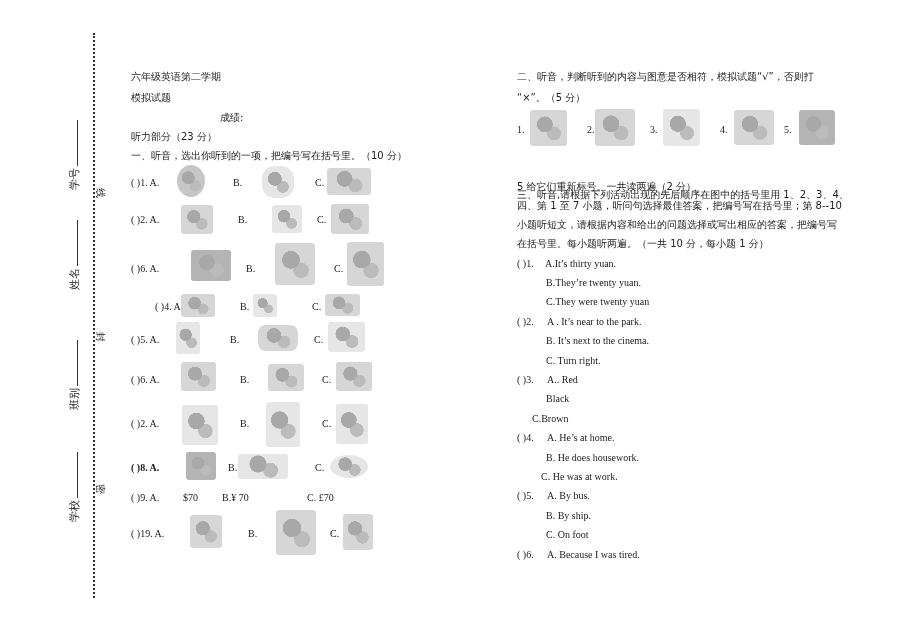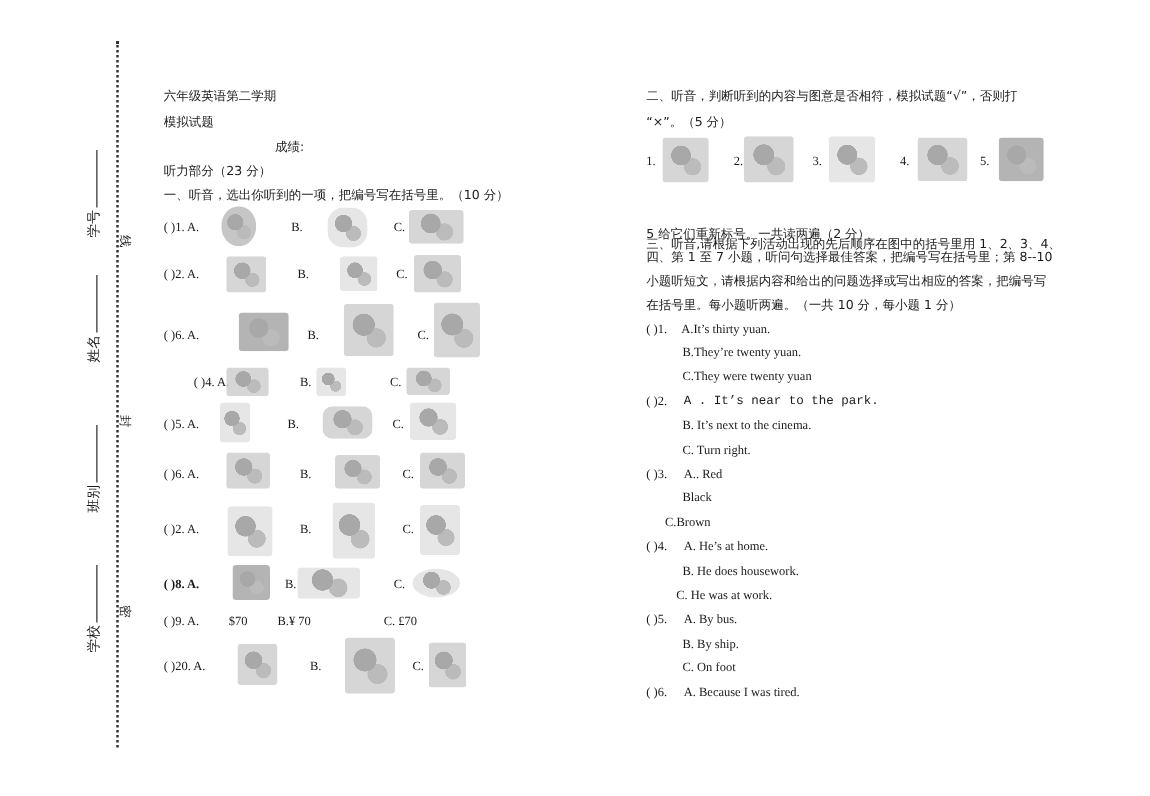--- a/index.html
+++ b/index.html
@@ -104,21 +104,21 @@
 <div class="abs pb" style="left:228px; top:462px;">B.</div>
 <div class="pic light" style="left:238px; top:454px; width:50px; height:25px;"></div>
 <div class="abs pb" style="left:315px; top:462px;">C.</div>
 <div class="pic light" style="left:330px; top:455px; width:38px; height:23px; border-radius:50%;"></div>
 
 <div class="abs pb" style="left:131px; top:492px;">(     )9. A.</div>
 <div class="abs pb" style="left:183px; top:492px;">$70</div>
 <div class="abs pb" style="left:222px; top:492px;">B.¥ 70</div>
 <div class="abs pb" style="left:307px; top:492px;">C. £70</div>
 
-<div class="abs pb" style="left:131px; top:528px;">(     )20. A.</div>
+<div class="abs pb" style="left:131px; top:528px;">(     )19. A.</div>
 <div class="pic" style="left:190px; top:515px; width:32px; height:33px;"></div>
 <div class="abs pb" style="left:248px; top:528px;">B.</div>
 <div class="pic" style="left:276px; top:510px; width:40px; height:45px;"></div>
 <div class="abs pb" style="left:330px; top:528px;">C.</div>
 <div class="pic" style="left:343px; top:514px; width:30px; height:36px;"></div>
 
 <div class="abs cn" style="left:517px; top:70px;">二、听音，判断听到的内容与图意是否相符，模拟试题“√”，否则打</div>
 <div class="abs cn" style="left:517px; top:91px;">“×”。（5 分）</div>
 
 <div class="abs pb" style="left:517px; top:124px;">1.</div>
@@ -137,21 +137,21 @@
 <div class="abs cn" style="left:517px; top:199px;">四、第 1 至 7 小题，听问句选择最佳答案，把编号写在括号里；第 8--10</div>
 <div class="abs cn" style="left:517px; top:218px;">小题听短文，请根据内容和给出的问题选择或写出相应的答案，把编号写</div>
 <div class="abs cn" style="left:517px; top:237px;">在括号里。每小题听两遍。（一共 10 分，每小题 1 分）</div>
 
 <div class="abs pb" style="left:517px; top:258px;">(     )1.</div>
 <div class="abs pb" style="left:545px; top:258px;">A.It’s thirty yuan.</div>
 <div class="abs pb" style="left:546px; top:277px;">B.They’re twenty yuan.</div>
 <div class="abs pb" style="left:546px; top:296px;">C.They were twenty yuan</div>
 
 <div class="abs pb" style="left:517px; top:316px;">(     )2.</div>
-<div class="abs pb" style="left:547px; top:316px;font-family:Liberation Mono, monospace;">A . It’s near to the park.</div>
+<div class="abs pb" style="left:547px; top:316px;">A . It’s near to the park.</div>
 <div class="abs pb" style="left:546px; top:335px;">B. It’s next to the cinema.</div>
 <div class="abs pb" style="left:546px; top:355px;">C. Turn right.</div>
 
 <div class="abs pb" style="left:517px; top:374px;">(     )3.</div>
 <div class="abs pb" style="left:547px; top:374px;">A.. Red</div>
 <div class="abs pb" style="left:546px; top:393px;">Black</div>
 <div class="abs pb" style="left:532px; top:413px;">C.Brown</div>
 
 <div class="abs pb" style="left:517px; top:432px;">(     )4.</div>
 <div class="abs pb" style="left:547px; top:432px;">A. He’s at home.</div>

